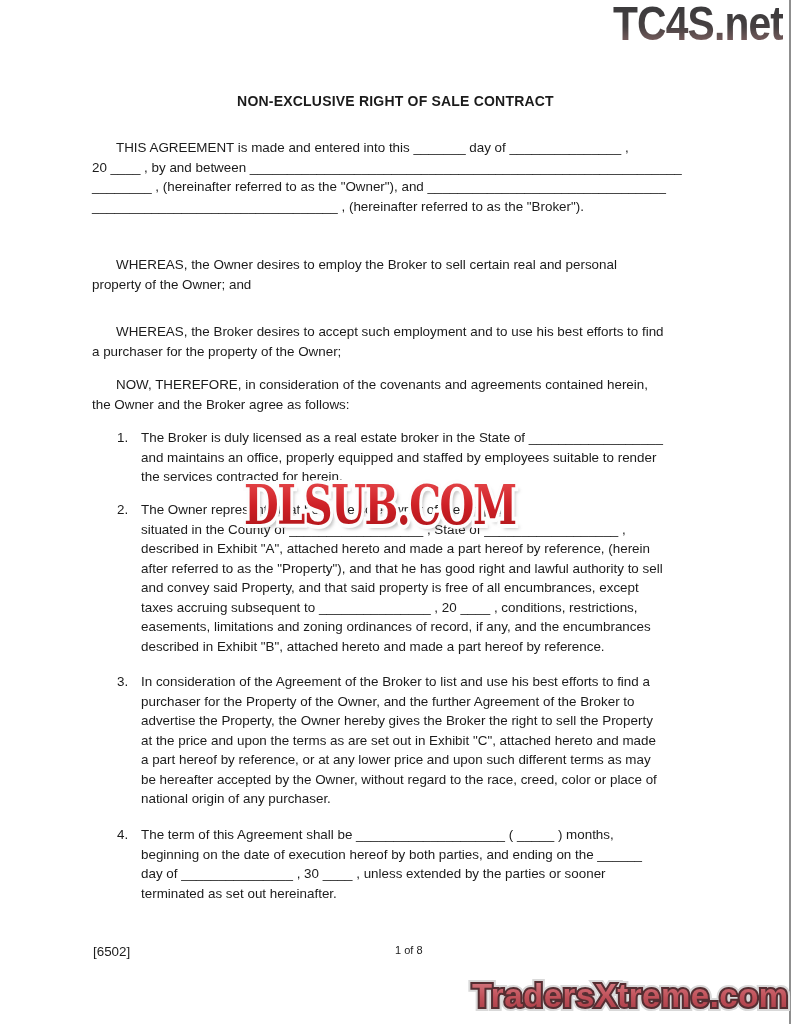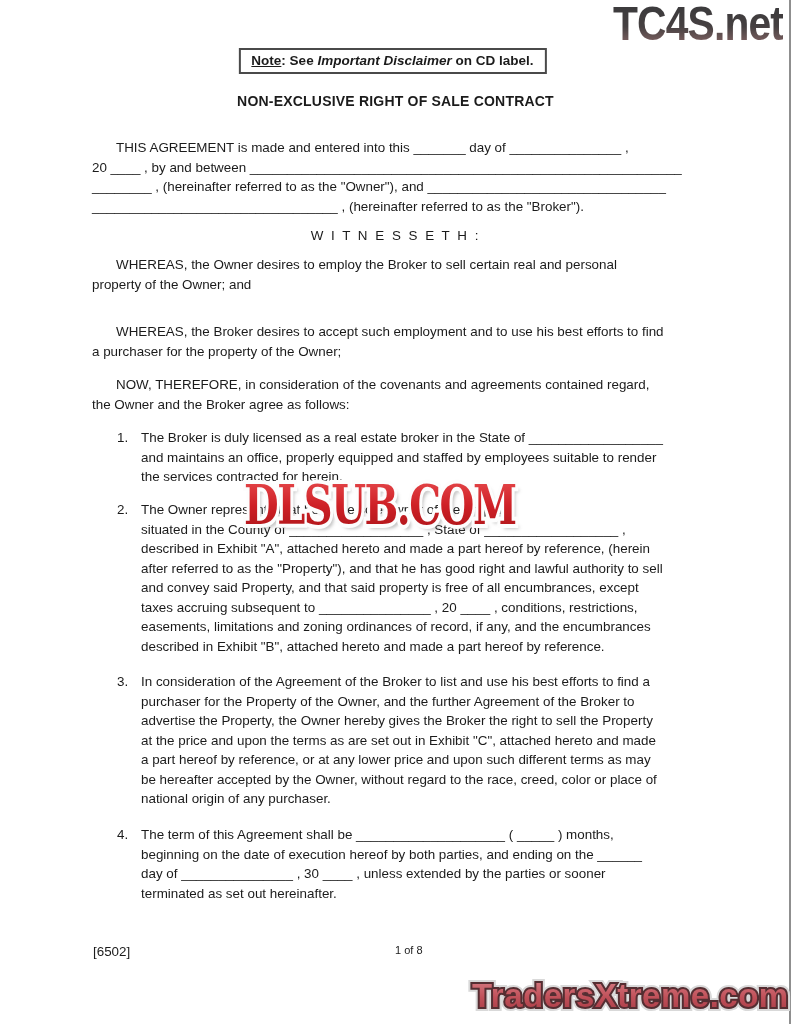--- a/index.html
+++ b/index.html
@@ -95,38 +95,36 @@
 </style>
 </head>
 <body>
 
 <div class="page">
 
   <div class="page-edge"></div>
 
   <div class="logo-tc4s">TC4S.net</div>
 
-  <div class="note-box"><span class="note-label">Note</span><span>: See </span><span class="note-em">Important Disclaimer</span><span> on CD label.</span></div>
 
   <div class="doc-title">NON-EXCLUSIVE RIGHT OF SALE CONTRACT</div>
 
   <div class="body-text indent" id="p-intro">THIS AGREEMENT is made and entered into this _______ day of _______________ ,
 20 ____ , by and between __________________________________________________________
 ________ , (hereinafter referred to as the "Owner"), and ________________________________
 _________________________________ , (hereinafter referred to as the "Broker").</div>
 
-  <div class="witnesseth">W I T N E S S E T H :</div>
 
   <div class="body-text indent" id="p-whereas1">WHEREAS, the Owner desires to employ the Broker to sell certain real and personal
 property of the Owner; and</div>
 
   <div class="body-text indent" id="p-whereas2">WHEREAS, the Broker desires to accept such employment and to use his best efforts to find
 a purchaser for the property of the Owner;</div>
 
-  <div class="body-text indent" id="p-now">NOW, THEREFORE, in consideration of the covenants and agreements contained regard,
+  <div class="body-text indent" id="p-now">NOW, THEREFORE, in consideration of the covenants and agreements contained herein,
 the Owner and the Broker agree as follows:</div>
 
   <div class="list-item" id="item1">
     <span class="num">1.</span>
     <span class="item-text">The Broker is duly licensed as a real estate broker in the State of __________________
 and maintains an office, properly equipped and staffed by employees suitable to render
 the services contracted for herein.</span>
   </div>
 
   <div class="list-item" id="item2">

